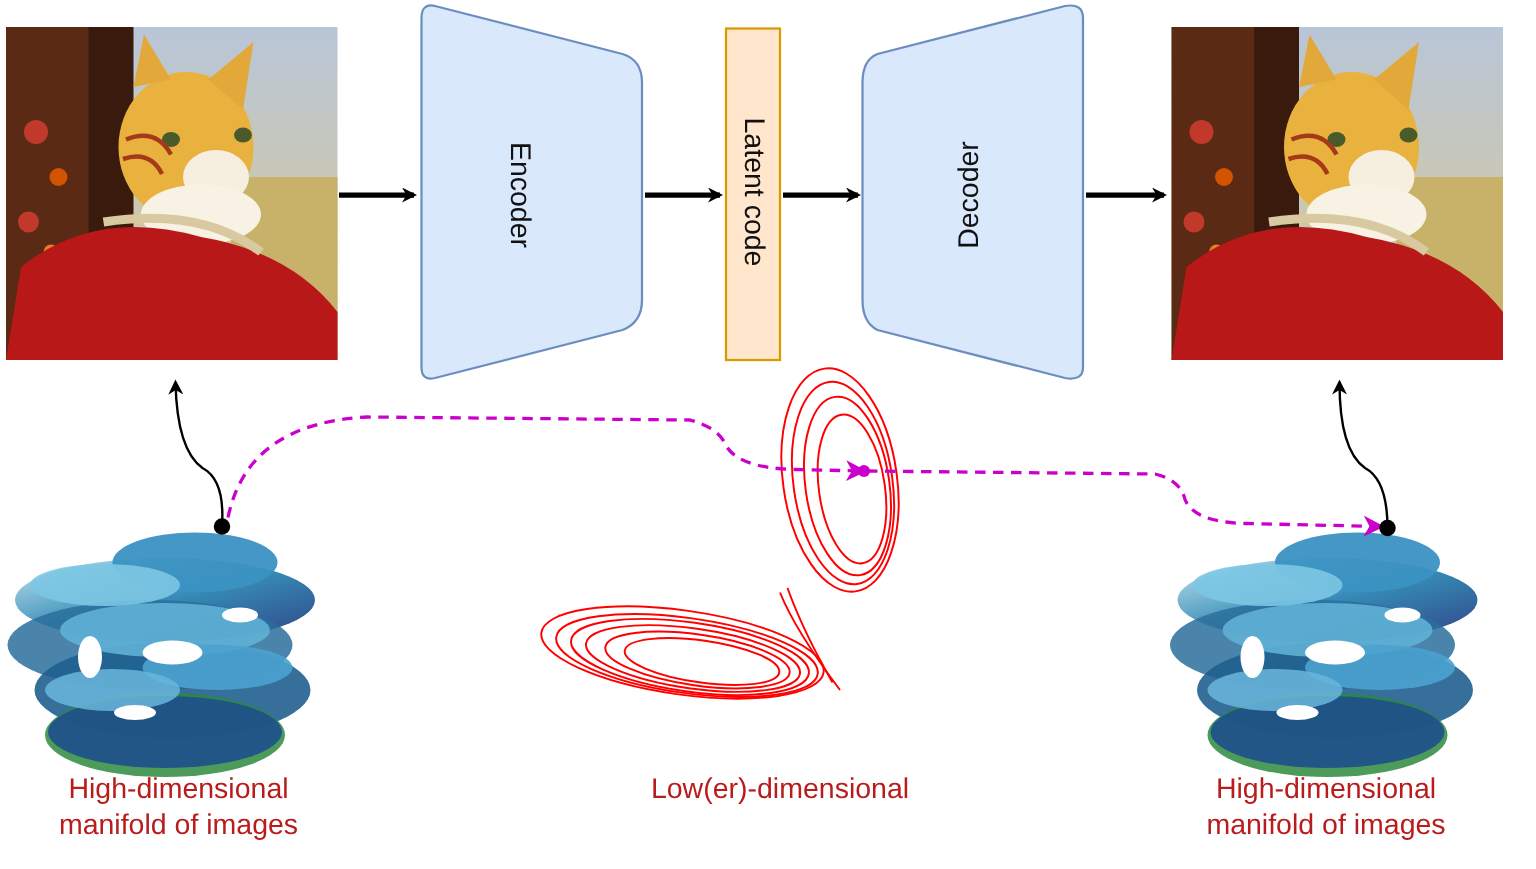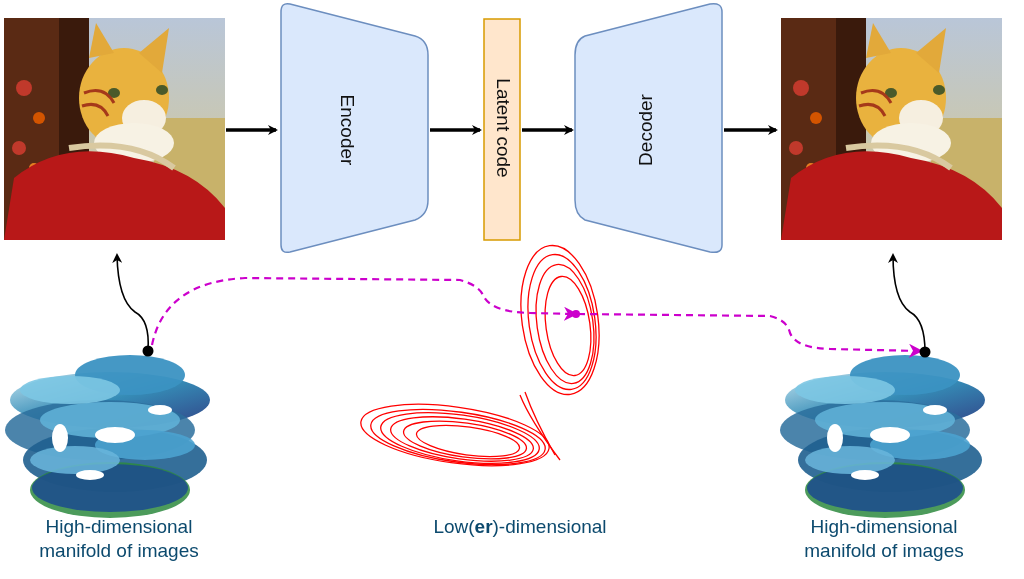--- a/index.html
+++ b/index.html
@@ -1,20 +1,20 @@
 <!DOCTYPE html>
 <html><head>
 <meta charset="utf-8">
 <style>
   html, body { margin:0; padding:0; background:#ffffff; }
   body { width:1024px; height:579px; position:relative; overflow:hidden;
          font-family:"Liberation Sans", sans-serif; }
   svg.diagram { position:absolute; left:0; top:0; }
-  .label { position:absolute; text-align:center; font-size:19px; line-height:24px; color:#0c4a6e; }
-  .label b { font-weight:bold; }
+  .label { position:absolute; text-align:center; font-size:19px; line-height:24px; color:#b91c1c; }
+  .label b { font-weight:normal; }
   .rot-text { font-family:"Liberation Sans", sans-serif; font-size:19px; fill:#111; }
 </style>
 </head>
 <body>
 
 <svg class="diagram" width="1024" height="579" viewBox="0 0 1024 579">
   <defs>
     <linearGradient id="sky" x1="0" y1="0" x2="0" y2="1">
       <stop offset="0" stop-color="#b9c6d8"></stop>
       <stop offset="1" stop-color="#d9c98e"></stop>

